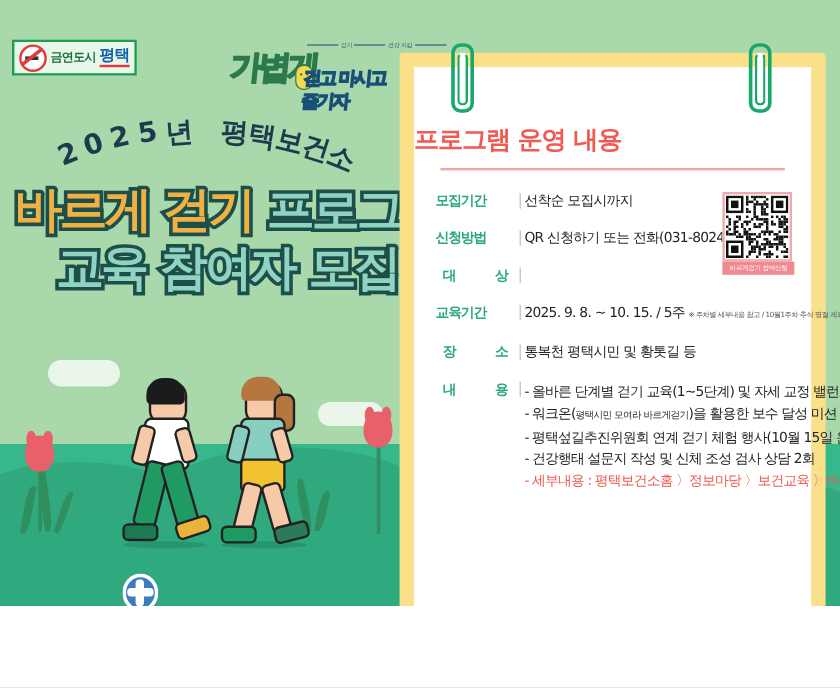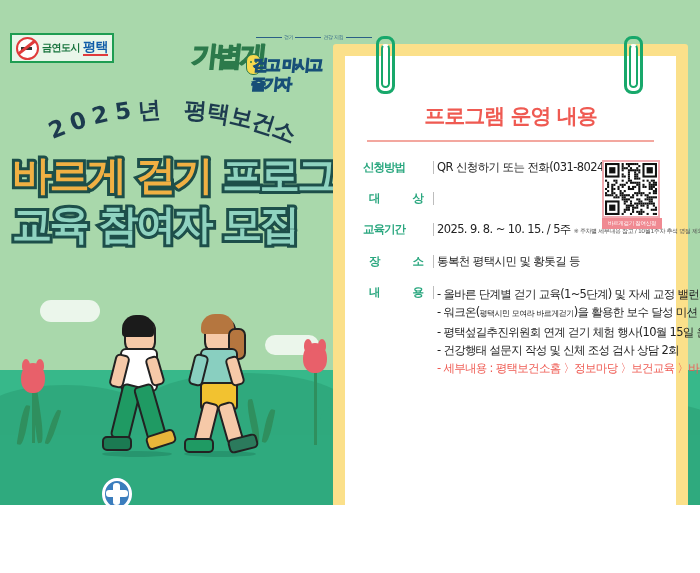--- a/index.html
+++ b/index.html
@@ -69,21 +69,21 @@
   .arch span{
     position:absolute;font-size:23px;font-weight:bold;color:#1d3b4f;
     transform-origin:50% 50%;letter-spacing:-1px;white-space:pre;
   }
 
   
   .title{position:absolute;left:12px;top:152px;width:320px;}
   .tline{font-size:40px;font-weight:bold;letter-spacing:-2.5px;line-height:47px;white-space:nowrap;}
   .tline .a{color:#f0b043;-webkit-text-stroke:6px #1d4f4a;paint-order:stroke fill;}
   .tline .b{color:#8fd3c0;-webkit-text-stroke:6px #1d4f4a;paint-order:stroke fill;}
-  .tline2{margin-top:2px;}
+  .tline2{margin-top:2px;text-align:right;}
 
   
   .walker{position:absolute;}
   .limb{position:absolute;border-radius:5px;}
   .shadow{position:absolute;background:#1f7d5c;opacity:.45;border-radius:50%;height:6px;}
 
   
   .tulip-stem{position:absolute;width:3px;background:#2f8f5e;}
   .tulip-head{position:absolute;width:24px;height:30px;background:#e8606a;
     border-radius:50% 50% 45% 45%;}
@@ -110,21 +110,21 @@
   }
   .card{
     position:absolute;left:345px;top:56px;width:331px;height:454px;background:#fff;
   }
   .clip{position:absolute;width:13px;height:52px;border:3px solid #18a86b;border-radius:8px;
     background:transparent;}
   .clip:after{content:"";position:absolute;left:2px;top:5px;width:5px;height:40px;
     border:2.5px solid #18a86b;border-radius:5px;border-top-color:transparent;
     background:#fff;}
   .card-title{
-    position:absolute;left:0;top:46px;width:331px;text-align:center;
+    position:absolute;left:0;top:46px;width:331px;text-align:left;
     font-size:21px;font-weight:bold;color:#ef5a52;letter-spacing:-1px;
   }
   .card-rule{position:absolute;left:22px;top:84px;width:287px;height:1.5px;background:#f3a79f;}
 
   .rows{position:absolute;left:18px;top:104px;width:300px;}
   .row{display:flex;align-items:flex-start;margin-bottom:16px;}
   .lbl{
     width:74px;flex:none;font-size:11.5px;font-weight:bold;color:#2aa77f;
     letter-spacing:-1px;text-align:justify;position:relative;padding-right:7px;
     box-sizing:border-box;white-space:nowrap;
@@ -242,20 +242,24 @@
   <div class="brand">
     <span class="brand-mark"></span>
   </div>
 
   <div class="card-frame"></div>
   <div class="card">
     <div class="card-title">프로그램 운영 내용</div>
     <div class="card-rule"></div>
 
     <div class="rows" id="rowsBox">
+        <div class="row">
+          <div class="lbl">모집기간</div>
+          <div class="val">선착순 모집시까지</div>
+        </div>
         <div class="row">
           <div class="lbl">신청방법</div>
           <div class="val">QR 신청하기 또는 전화(031-8024-4415-6)</div>
         </div>
         <div class="row">
           <div class="lbl spread">
             <span>대</span>
             <span>상</span>
           </div>
         </div>

